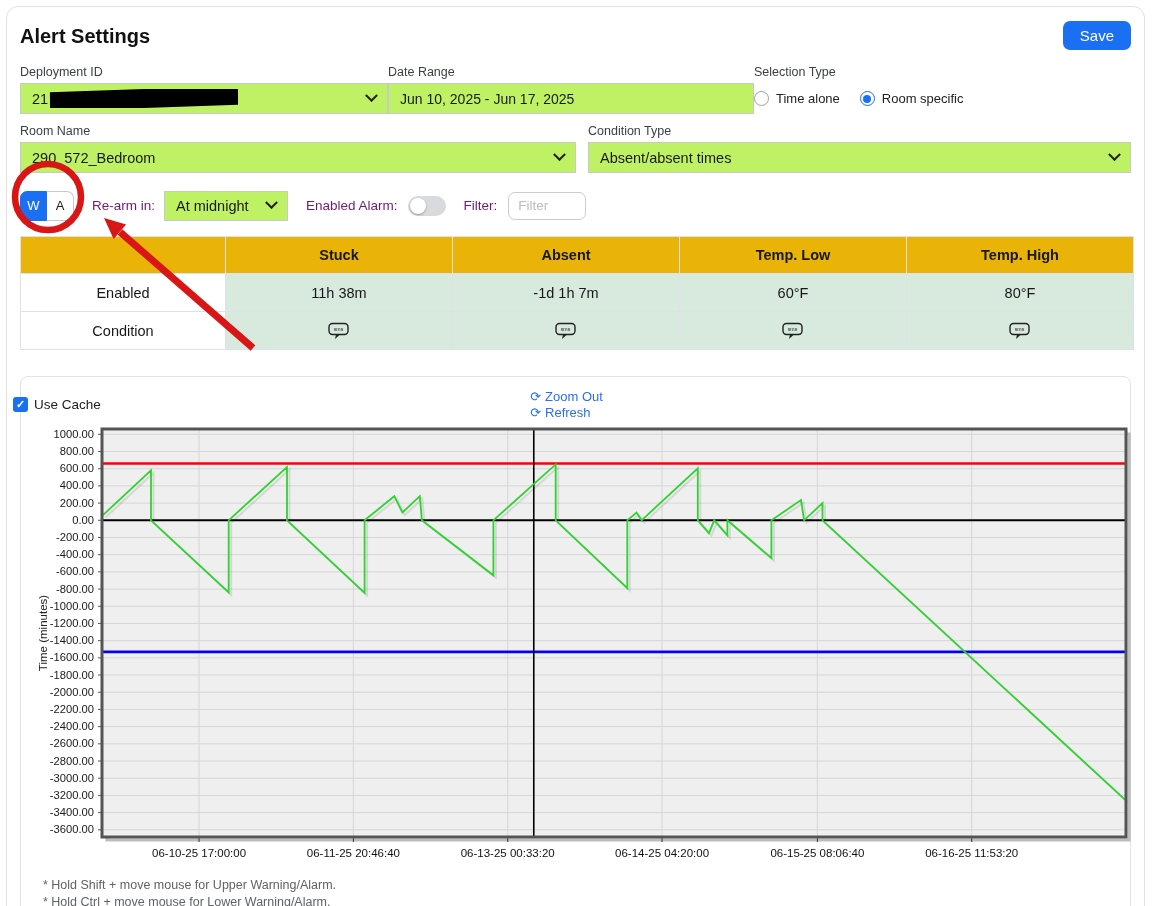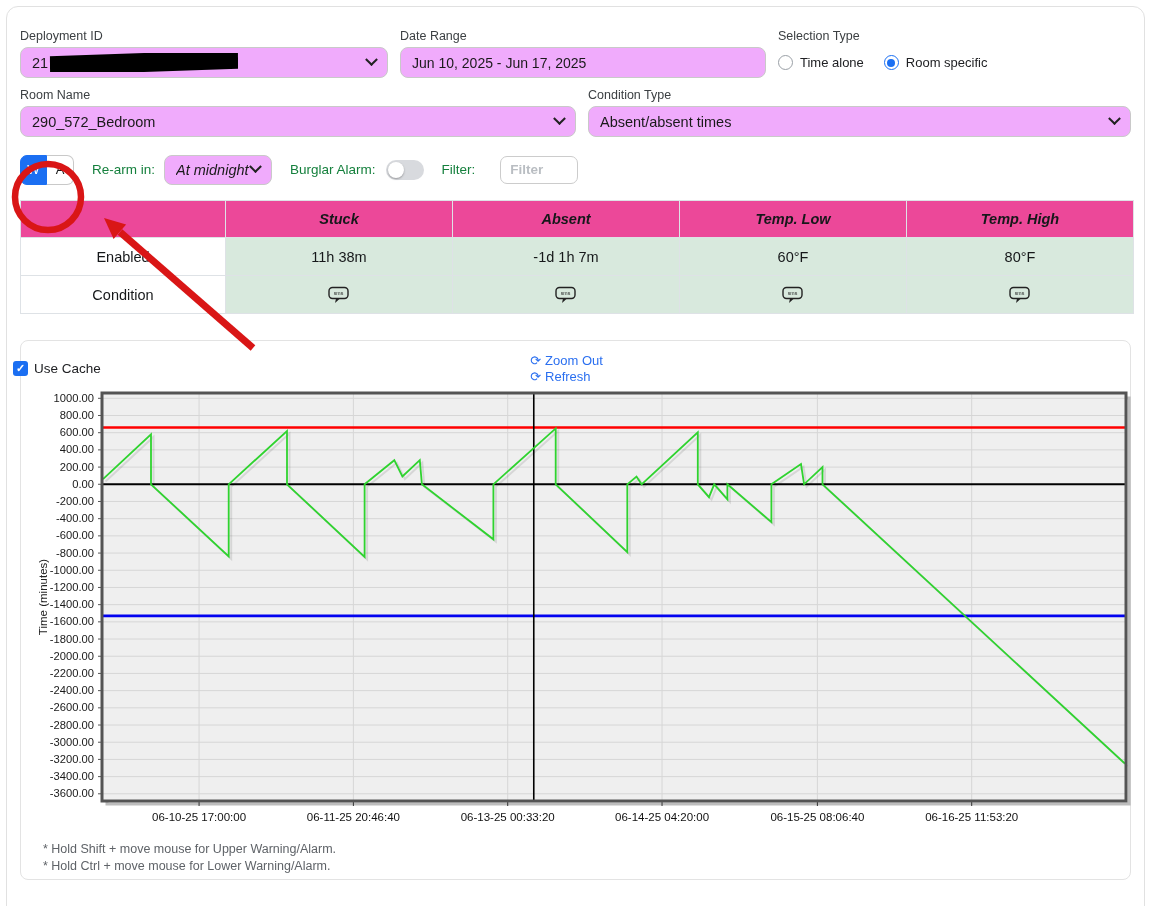--- a/index.html
+++ b/index.html
@@ -6,26 +6,26 @@
   html,body { width:1152px; height:906px; overflow:hidden; background:#fff;
     font-family:"Liberation Sans", sans-serif; color:#202124; }
   .card { position:absolute; left:6px; top:6px; width:1139px; height:1100px;
     background:#fff; border:1px solid #e1e1e1; border-radius:12px; padding:14px 13px; }
   
   .hdr { display:flex; justify-content:space-between; align-items:flex-start; }
   .title { font-size:20px; font-weight:700; color:#111; padding-top:4px; }
   .save-btn { background:#1b6ff2; color:#fff; border:none; border-radius:7px;
     font-size:15px; padding:6px 17px; cursor:pointer; font-family:inherit; }
   
-  .frow1 { display:grid; grid-template-columns:368px 366px auto; column-gap:12px; margin-top:8px; }
+  .frow1 { display:grid; grid-template-columns:368px 366px auto; margin-top:15px; }
   .frow2 { display:grid; grid-template-columns:556px auto; column-gap:12px; margin-top:10px; }
   .flabel { font-size:12.5px; color:#3c4043; margin-bottom:4px; }
-  .selbox, .inpbox { height:31px; border:1px solid #c9c9c9; border-radius:8px;
+  .selbox, .inpbox { height:31px; border:1px solid #c9c9c9; border-radius:0;
     display:flex; align-items:center; justify-content:space-between;
-    padding:0 11px; font-size:14.5px; background:#f0abfc; color:#1a1a1a; }
+    padding:0 11px; font-size:14.5px; background:#bef264; color:#1a1a1a; }
   .inpbox input { border:none; outline:none; font-size:14px; width:100%;
     font-family:inherit; color:#1a1a1a; background:transparent; }
   .chev { width:9px; height:9px; border-right:2px solid #222; border-bottom:2px solid #222;
     transform:rotate(45deg) translate(-2px,-2px); flex:0 0 auto; }
   .selval { display:flex; align-items:center; overflow:hidden; white-space:nowrap; }
   .redact { display:inline-block; width:188px; height:19px; background:#000;
     margin-left:2px; transform:skewY(-1.4deg) rotate(-0.6deg); }
   
   .radios { display:flex; align-items:center; gap:20px; height:31px; }
   .radio { display:flex; align-items:center; gap:7px; font-size:13px; cursor:pointer; }
@@ -33,35 +33,35 @@
   .radio.sel .rdot { border-color:#1a6ff3; }
   .radio.sel .rdot::after { content:""; position:absolute; left:2.5px; top:2.5px;
     width:8px; height:8px; border-radius:50%; background:#1a6ff3; }
   
   .ctrls { display:flex; align-items:center; margin-top:17px; height:31px; position:relative; z-index:2;}
   .seg { display:flex; }
   .seg-w { width:27px; height:30px; background:#1b6ff2; color:#fff; border:1px solid #1b6ff2;
     border-radius:7px 0 0 7px; font-size:13px; display:flex; align-items:center; justify-content:center; cursor:pointer;}
   .seg-a { width:27px; height:30px; background:#fff; color:#1a1a1a; border:1px solid #c9c9c9; border-left:none;
     border-radius:0 7px 7px 0; font-size:13px; display:flex; align-items:center; justify-content:center; cursor:pointer;}
-  .clabel { font-size:13.5px; color:#15803d; }
-  .rearm-sel { margin-left:9px; width:108px; height:30px;font-style:italic; }
+  .clabel { font-size:13.5px; color:#701a75; }
+  .rearm-sel { margin-left:9px; width:124px; height:30px; }
   .ml16{margin-left:18px;}
   .toggle { margin-left:10px; width:38px; height:20px; border-radius:10px; background:#d8dade;
     position:relative; cursor:pointer; }
   .toggle .knob { position:absolute; left:2px; top:2px; width:16px; height:16px; border-radius:50%;
     background:#fff; box-shadow:0 1px 2px rgba(0,0,0,.3); }
-  .filter-inp { margin-left:25px; width:78px; height:28px; border:1px solid #ccc; border-radius:7px;
-    padding:0 9px; font-size:13.5px; font-family:inherit; outline:none; color:#1d4ed8;font-weight:bold; }
+  .filter-inp { margin-left:11px; width:78px; height:28px; border:1px solid #ccc; border-radius:7px;
+    padding:0 9px; font-size:13.5px; font-family:inherit; outline:none; color:#1d4ed8; }
   .filter-inp::placeholder { color:#b9bdc2; }
   
   table.alerts { margin-top:15px; width:1113px; border-collapse:collapse; table-layout:fixed; }
   table.alerts td, table.alerts th { border:1px solid #dee2e6; height:38px; text-align:center;
     font-size:14.5px; font-weight:400; color:#16181a; }
-  table.alerts th { background:#ec4899; font-weight:700; height:37px;font-style:italic; }
+  table.alerts th { background:#eab308; font-weight:700; height:37px; }
   td.lblcell { background:#fff; }
   td.valcell { background:#d8e9dd; }
   .smsicon { display:inline-block; vertical-align:middle; }
   
   .chart-card { margin-top:26px; border:1px solid #e3e3e3; border-radius:8px;
     padding:12px 14px 6px 14px; height:540px; }
   .chart-hdr { display:grid; grid-template-columns:1fr auto 1fr; align-items:center; }
   .chart-title { font-size:14.5px; color:#202124; padding-left:5px;}
   .usecache { display:flex; align-items:center; gap:6px; font-size:13.5px; cursor:pointer; transform:translateX(-22px);}
   .cbox { width:15px; height:15px; border-radius:3px; background:#1b6ff2; color:#fff;
@@ -75,20 +75,24 @@
   #chart-svg { display:block; margin-top:7px; }
   svg text { font-family:"Liberation Sans", sans-serif; }
   
   .annotation { position:absolute; left:0; top:0; pointer-events:none; z-index:10; }
 </style>
 </head>
 <body>
 
 <div class="card">
 
+  <div class="hdr">
+    <div class="title">Alert Settings</div>
+    <button class="save-btn">Save</button>
+  </div>
 
   <div class="frow1">
     <div>
       <div class="flabel">Deployment ID</div>
       <div class="selbox">
         <span class="selval">
             <span>21</span>
             <span class="redact"></span>
           </span>
         <span class="chev"></span>
@@ -135,21 +139,21 @@
   <div class="ctrls">
     <div class="seg">
       <div class="seg-w">W</div>
       <div class="seg-a">A</div>
     </div>
     <span class="clabel ml16">Re-arm in:</span>
     <div class="selbox rearm-sel">
       <span class="selval">At midnight</span>
       <span class="chev"></span>
     </div>
-    <span class="clabel ml16">Burglar Alarm:</span>
+    <span class="clabel ml16">Enabled Alarm:</span>
     <div class="toggle">
         <span class="knob"></span>
       </div>
     <span class="clabel ml16">Filter:</span>
     <input class="filter-inp" placeholder="Filter" style="">
   </div>
 
   <table class="alerts">
     <colgroup>
         <col style="width:205px">

